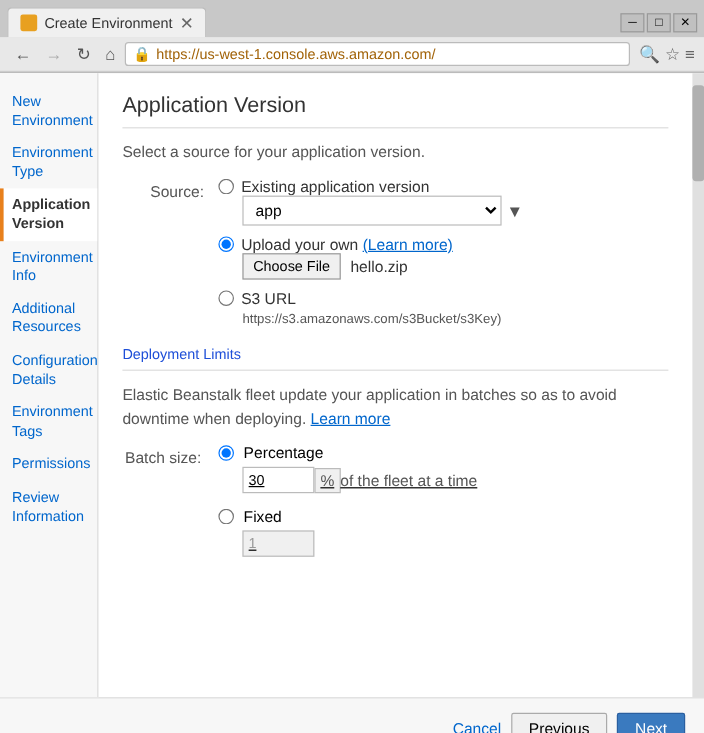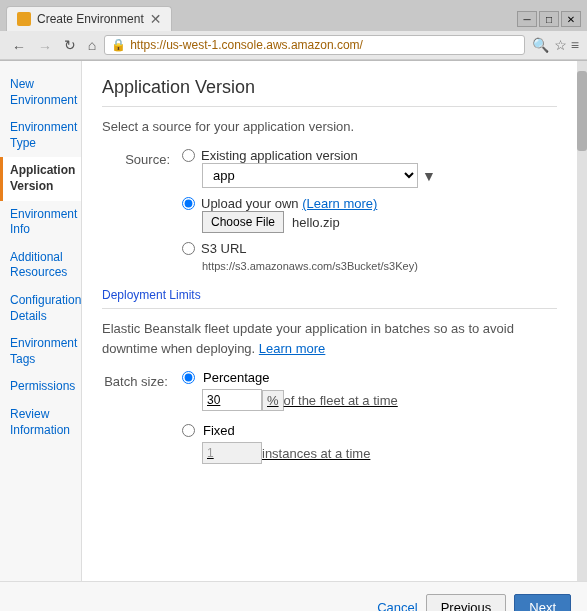--- a/index.html
+++ b/index.html
@@ -212,21 +212,20 @@
             <span class="pct-label">%</span>
             <span class="of-label">of the fleet at a time</span>
           </div>
 
           <div class="batch-option" style="margin-top:4px;">
             <input type="radio" name="batch" id="fixed" style="">
             <label for="fixed">Fixed</label>
           </div>
           <div class="batch-input-row" style="margin-left:20px; margin-top:-4px;">
             <input type="text" class="fixed-input" value="1" disabled="" style="">
-            <span class="of-label">instances at a time</span>
           </div>
         </div>
       </div>
     </div>
   </div>
 
   <div class="scrollbar">
     <div class="scrollbar-thumb"></div>
   </div>
 </div>

